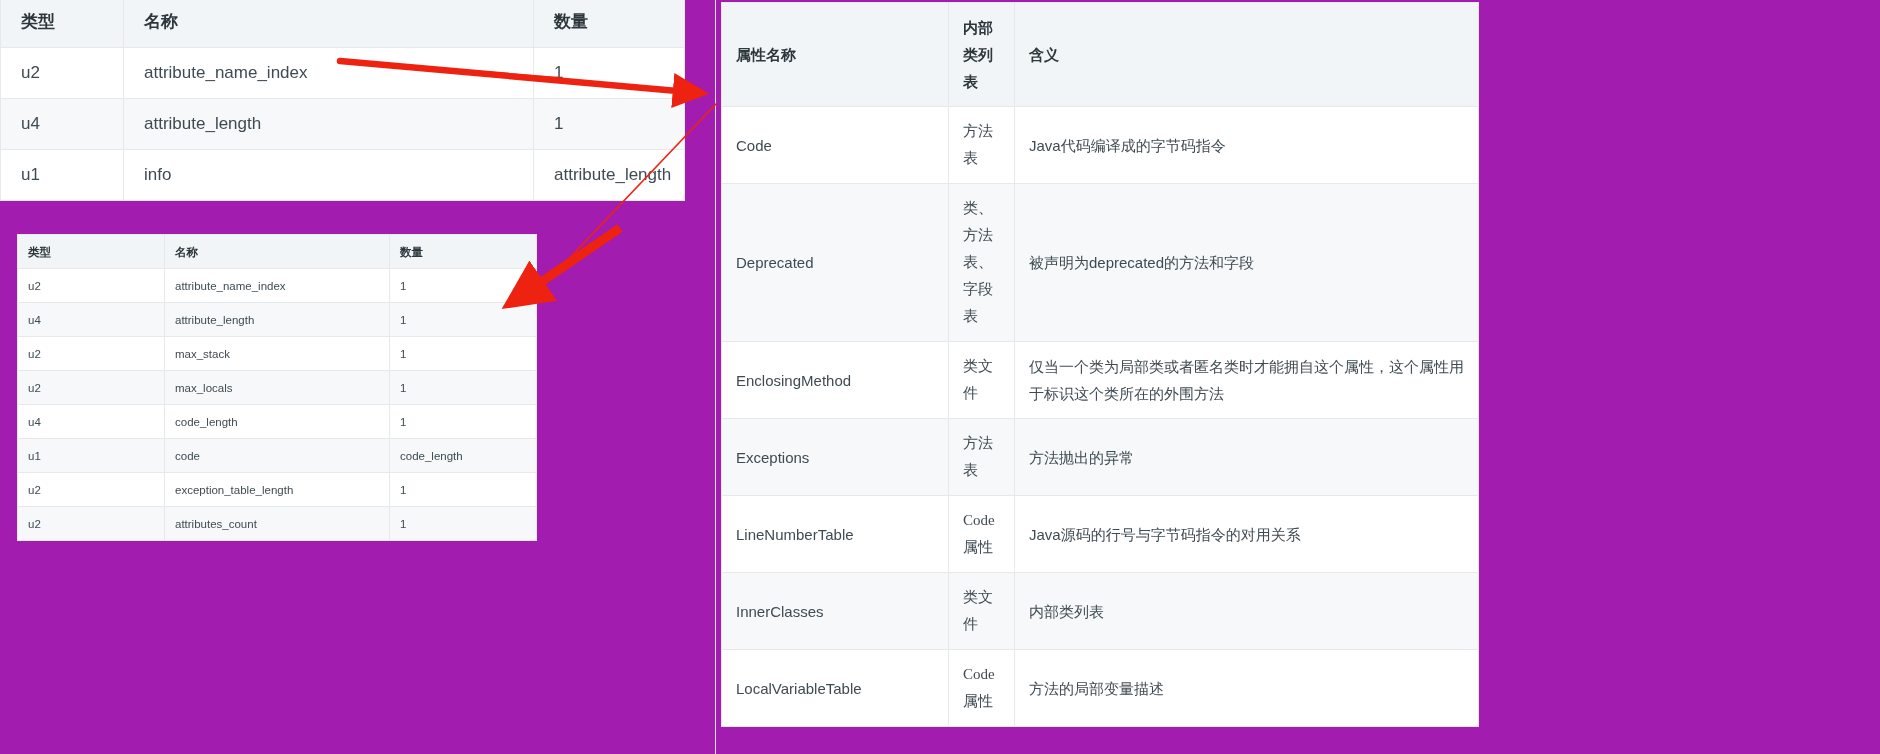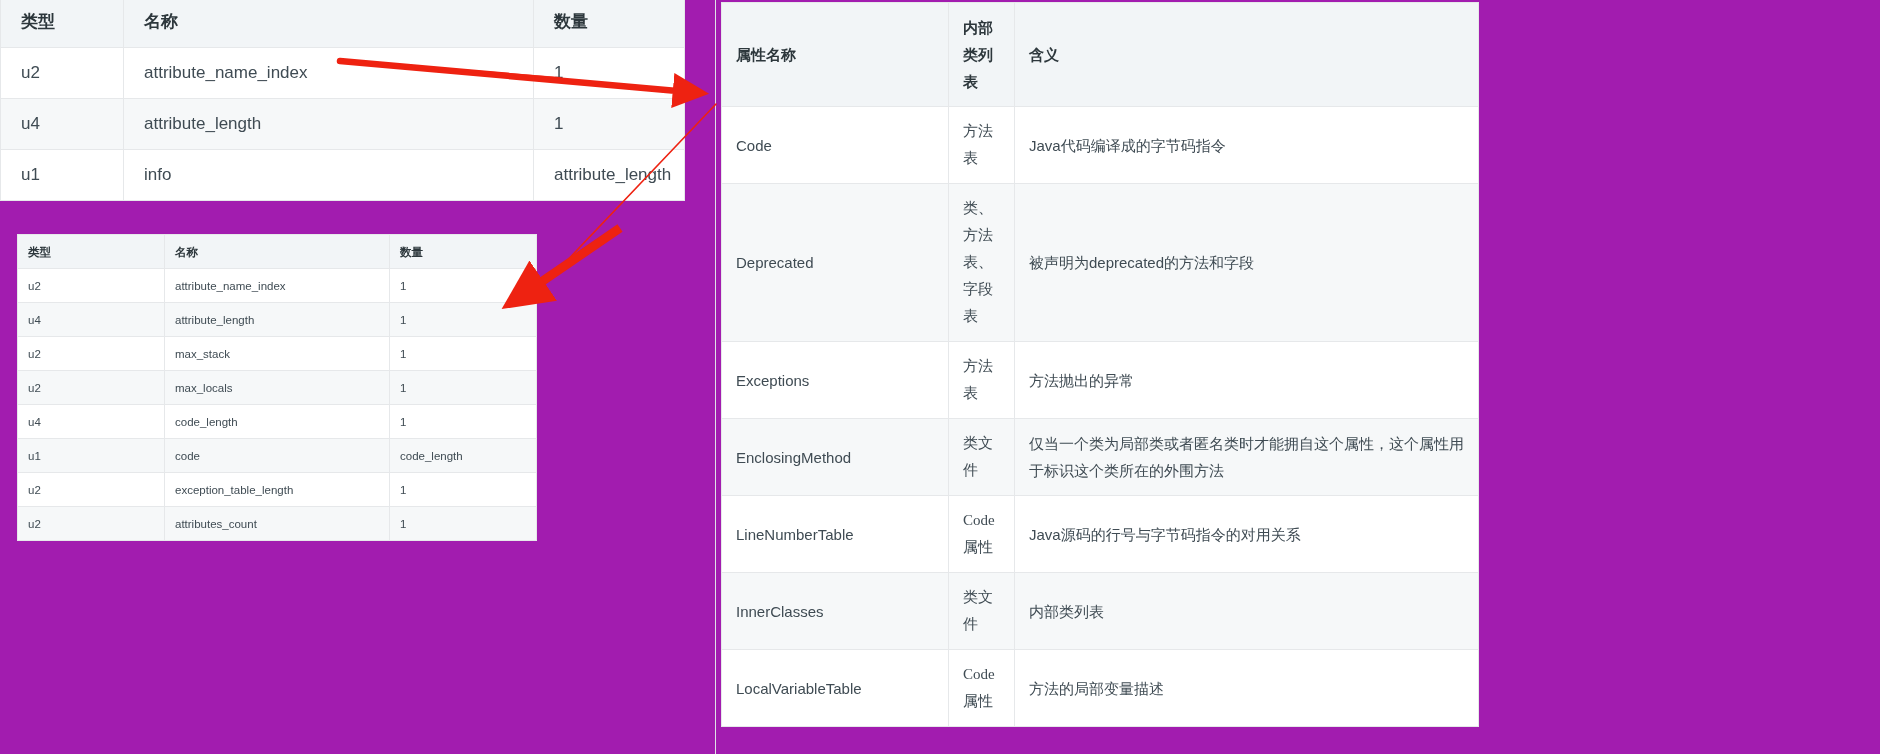--- a/index.html
+++ b/index.html
@@ -241,28 +241,28 @@
           <td>Code</td>
           <td class="usage">方法表</td>
           <td class="meaning">Java代码编译成的字节码指令</td>
         </tr>
         <tr>
           <td>Deprecated</td>
           <td class="usage">类、方法表、字段表</td>
           <td class="meaning">被声明为deprecated的方法和字段</td>
         </tr>
         <tr>
+          <td>EnclosingMethod</td>
+          <td class="usage">类文件</td>
+          <td class="meaning">仅当一个类为局部类或者匿名类时才能拥自这个属性，这个属性用于标识这个类所在的外围方法</td>
+        </tr>
+        <tr>
           <td>Exceptions</td>
           <td class="usage">方法表</td>
           <td class="meaning">方法抛出的异常</td>
-        </tr>
-        <tr>
-          <td>EnclosingMethod</td>
-          <td class="usage">类文件</td>
-          <td class="meaning">仅当一个类为局部类或者匿名类时才能拥自这个属性，这个属性用于标识这个类所在的外围方法</td>
         </tr>
         <tr>
           <td>LineNumberTable</td>
           <td class="usage">Code属性</td>
           <td class="meaning">Java源码的行号与字节码指令的对用关系</td>
         </tr>
         <tr>
           <td>InnerClasses</td>
           <td class="usage">类文件</td>
           <td class="meaning">内部类列表</td>

